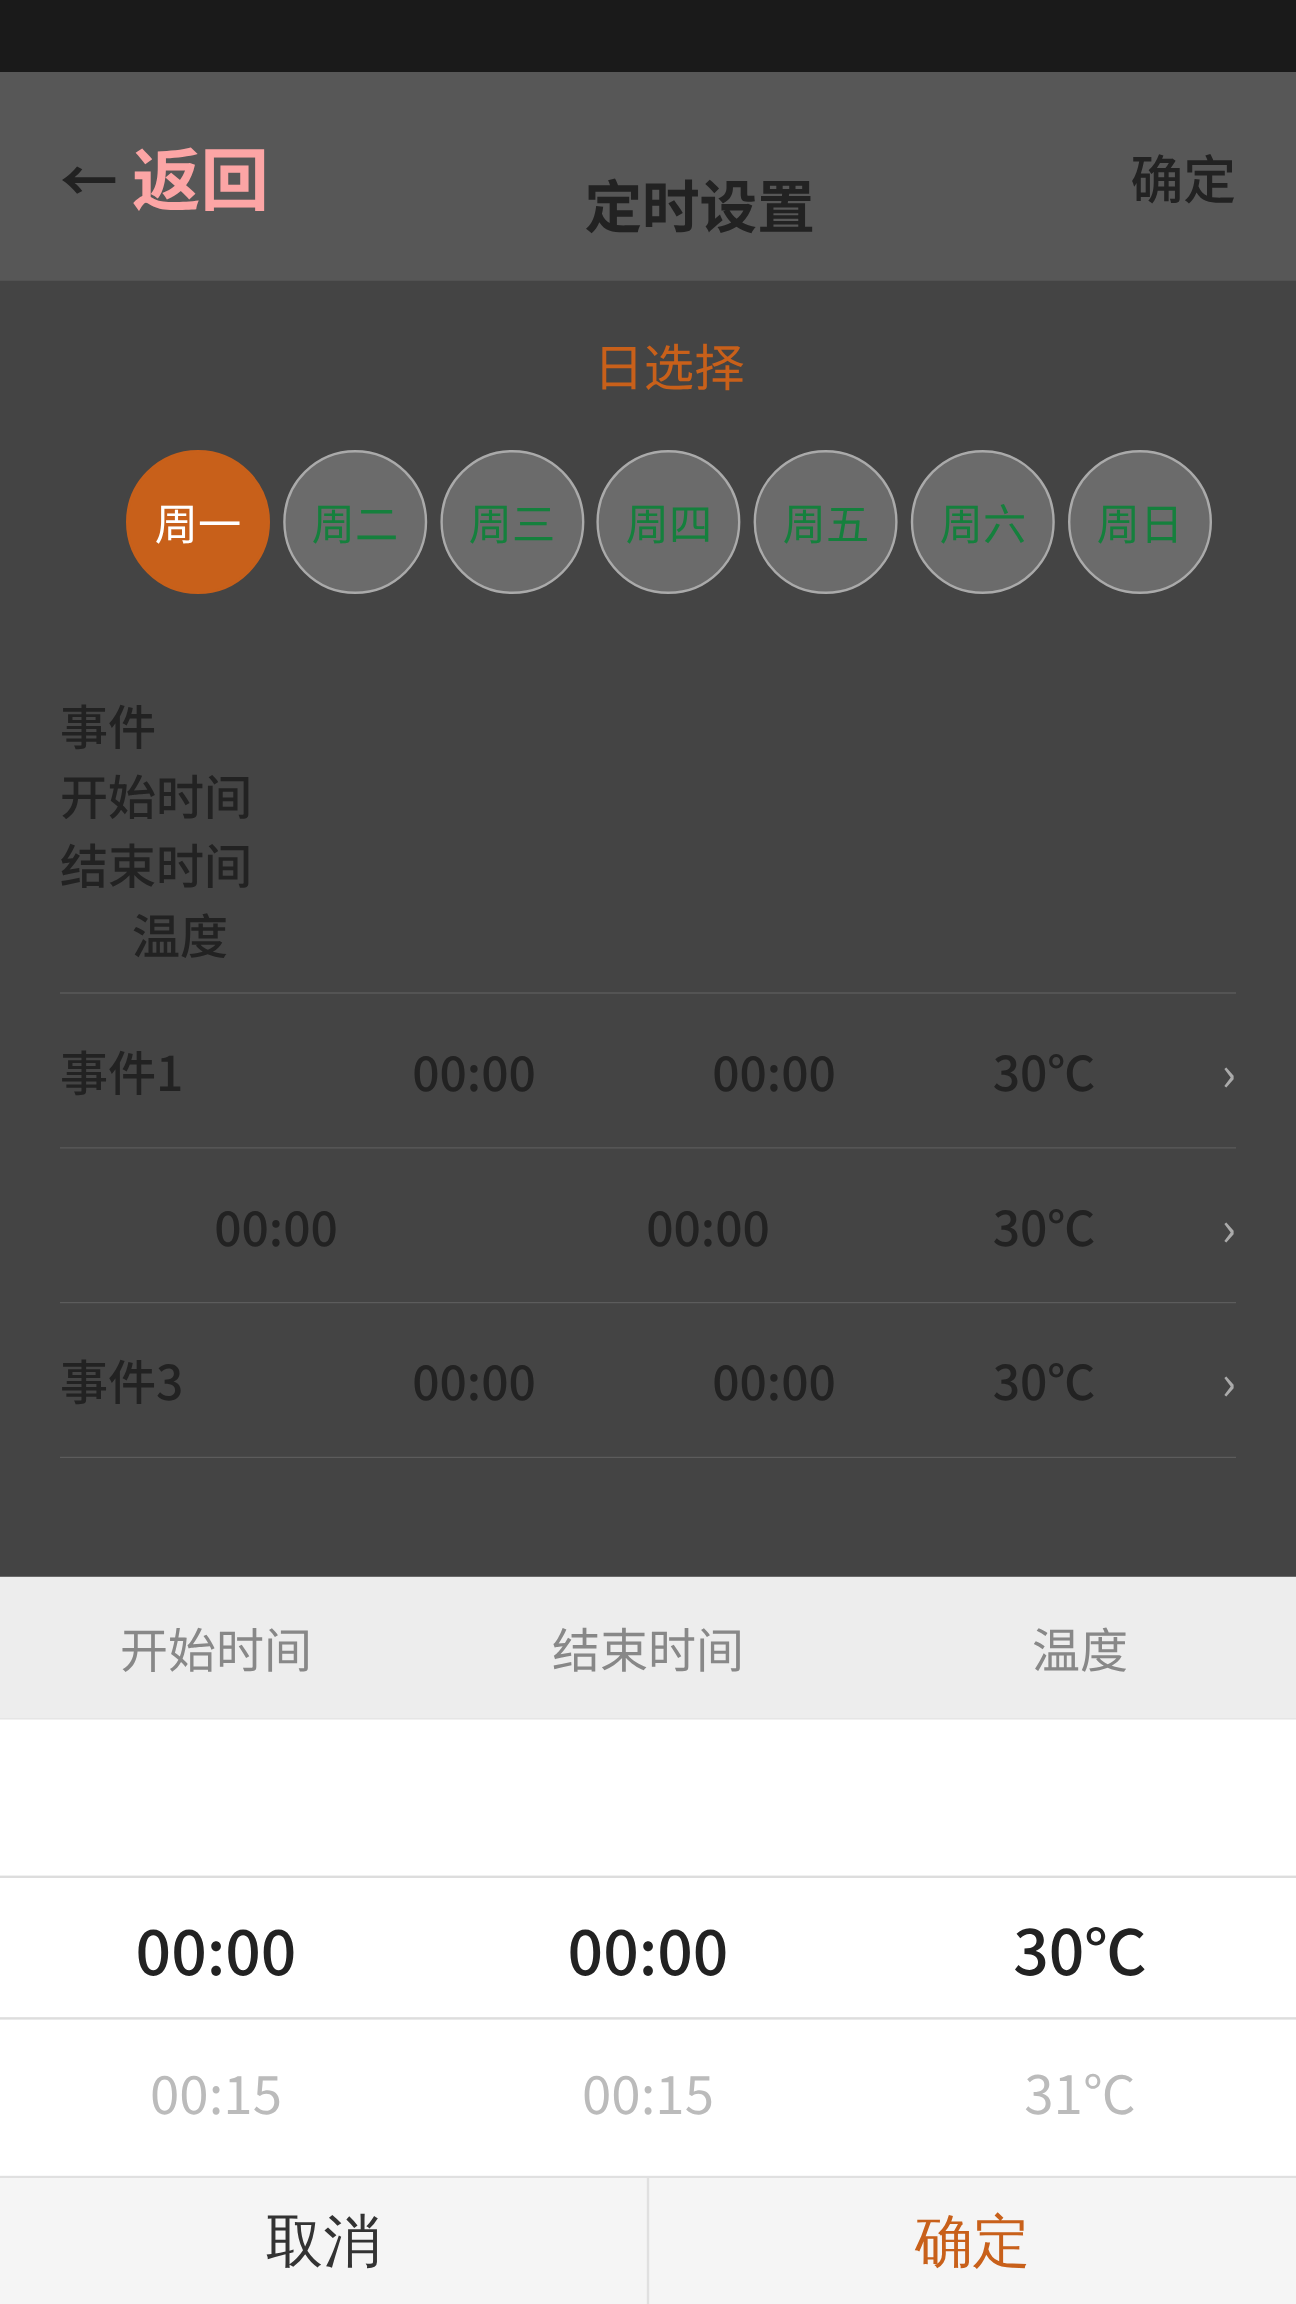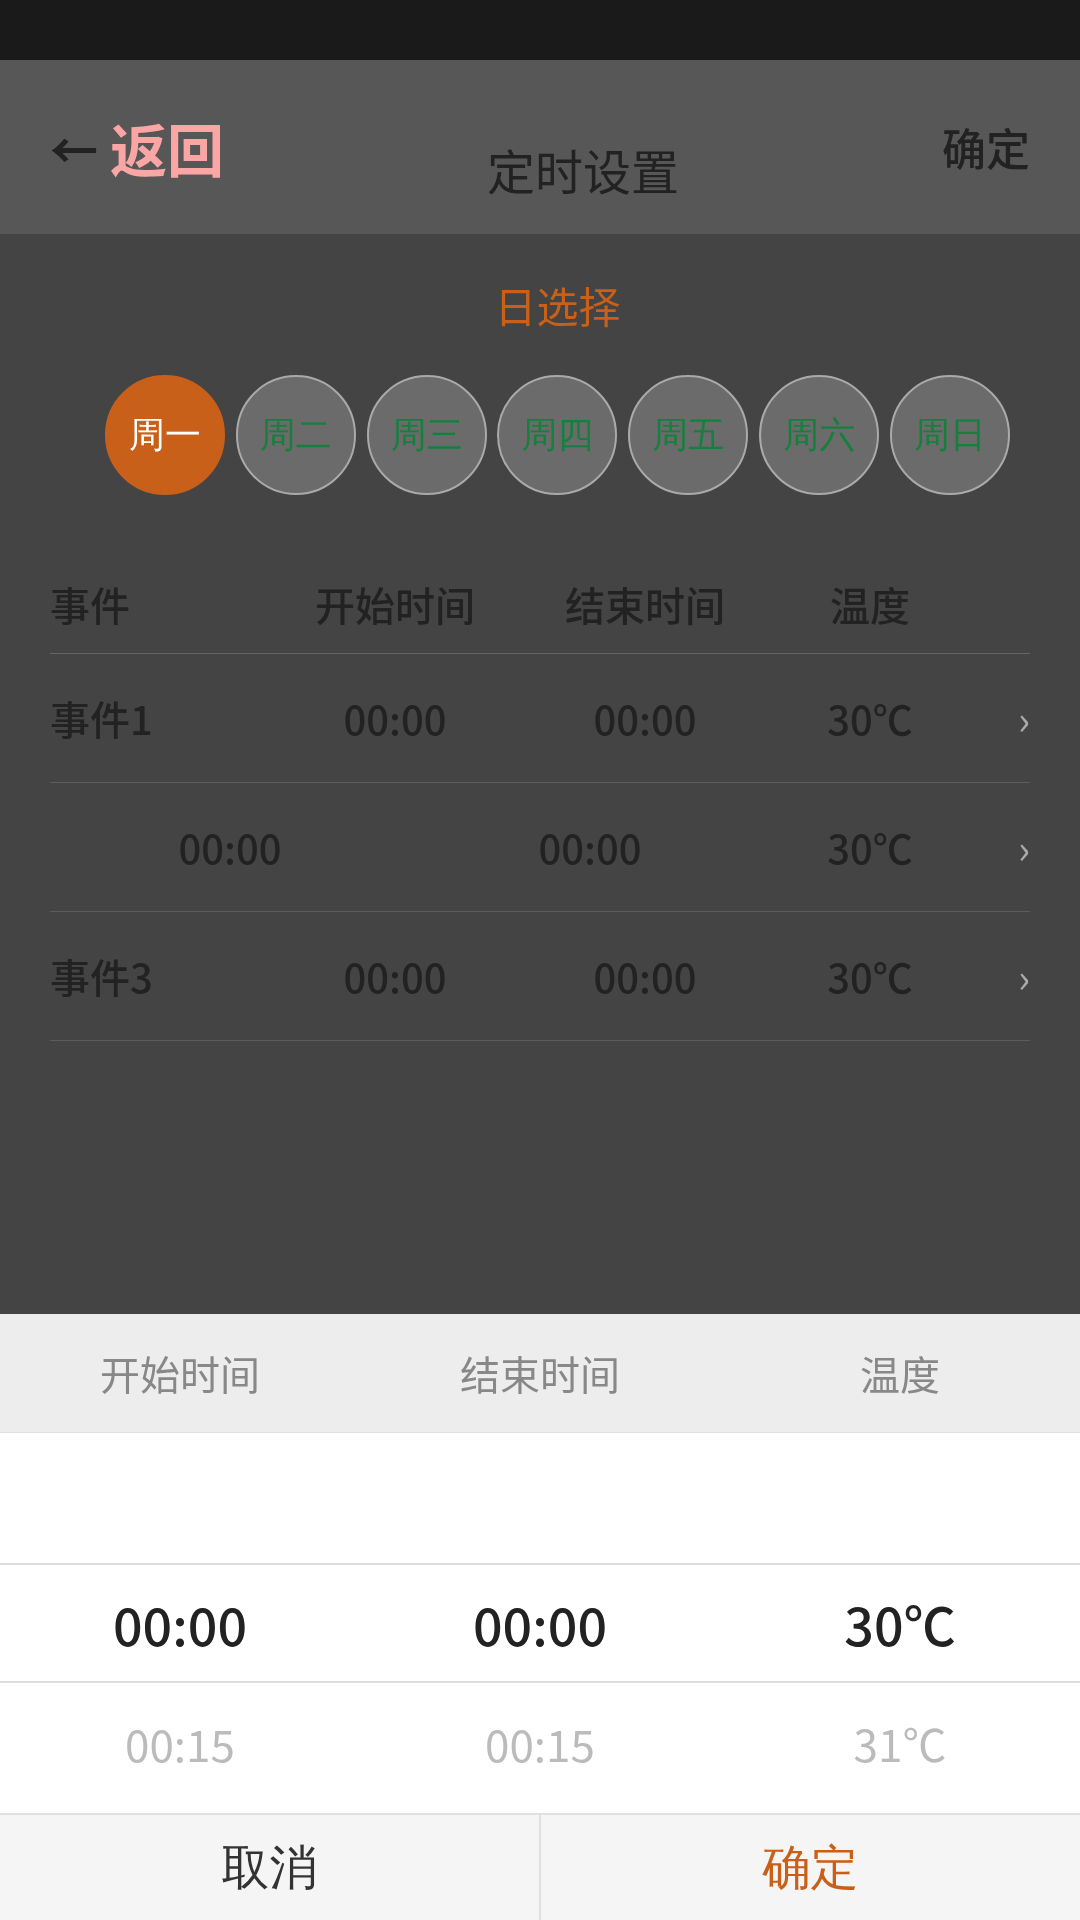--- a/index.html
+++ b/index.html
@@ -51,21 +51,21 @@
 
     .header-back-text {
       font-size: 57px;
       color: #fca5a5;
       font-weight: 700;
     }
 
     .header-title {
       font-size: 48px;
       color: #222;
-      font-weight: 400;
+      font-weight: 700;
       margin-top: 44px;
     }
 
     .header-confirm {
       font-size: 44px;
       color: #222;
       font-weight: 500;
       cursor: pointer;
     }
 
@@ -80,21 +80,20 @@
       font-size: 42px;
       color: #c8601a;
       margin-bottom: 40px;
     }
 
     .day-buttons {
       display: flex;
       justify-content: space-between;
       align-items: center;
       padding: 0 20px;
-      font-family: Liberation Serif, serif;
     }
 
     .day-btn {
       width: 120px;
       height: 120px;
       border-radius: 60px;
       border: 2px solid #aaa;
       display: flex;
       align-items: center;
       justify-content: center;
@@ -114,20 +113,21 @@
     .table-section {
       padding: 30px 50px 0;
       flex: 1;
     }
 
     .table-header {
       display: flex;
       align-items: flex-start;
       padding: 20px 0;
       border-bottom: 1px solid rgba(150,150,150,0.4);
+      flex-direction: column;
     }
 
     .col-event {
       width: 220px;
       font-size: 40px;
       color: #222;
       font-weight: 500;
     }
 
     .col-start {

